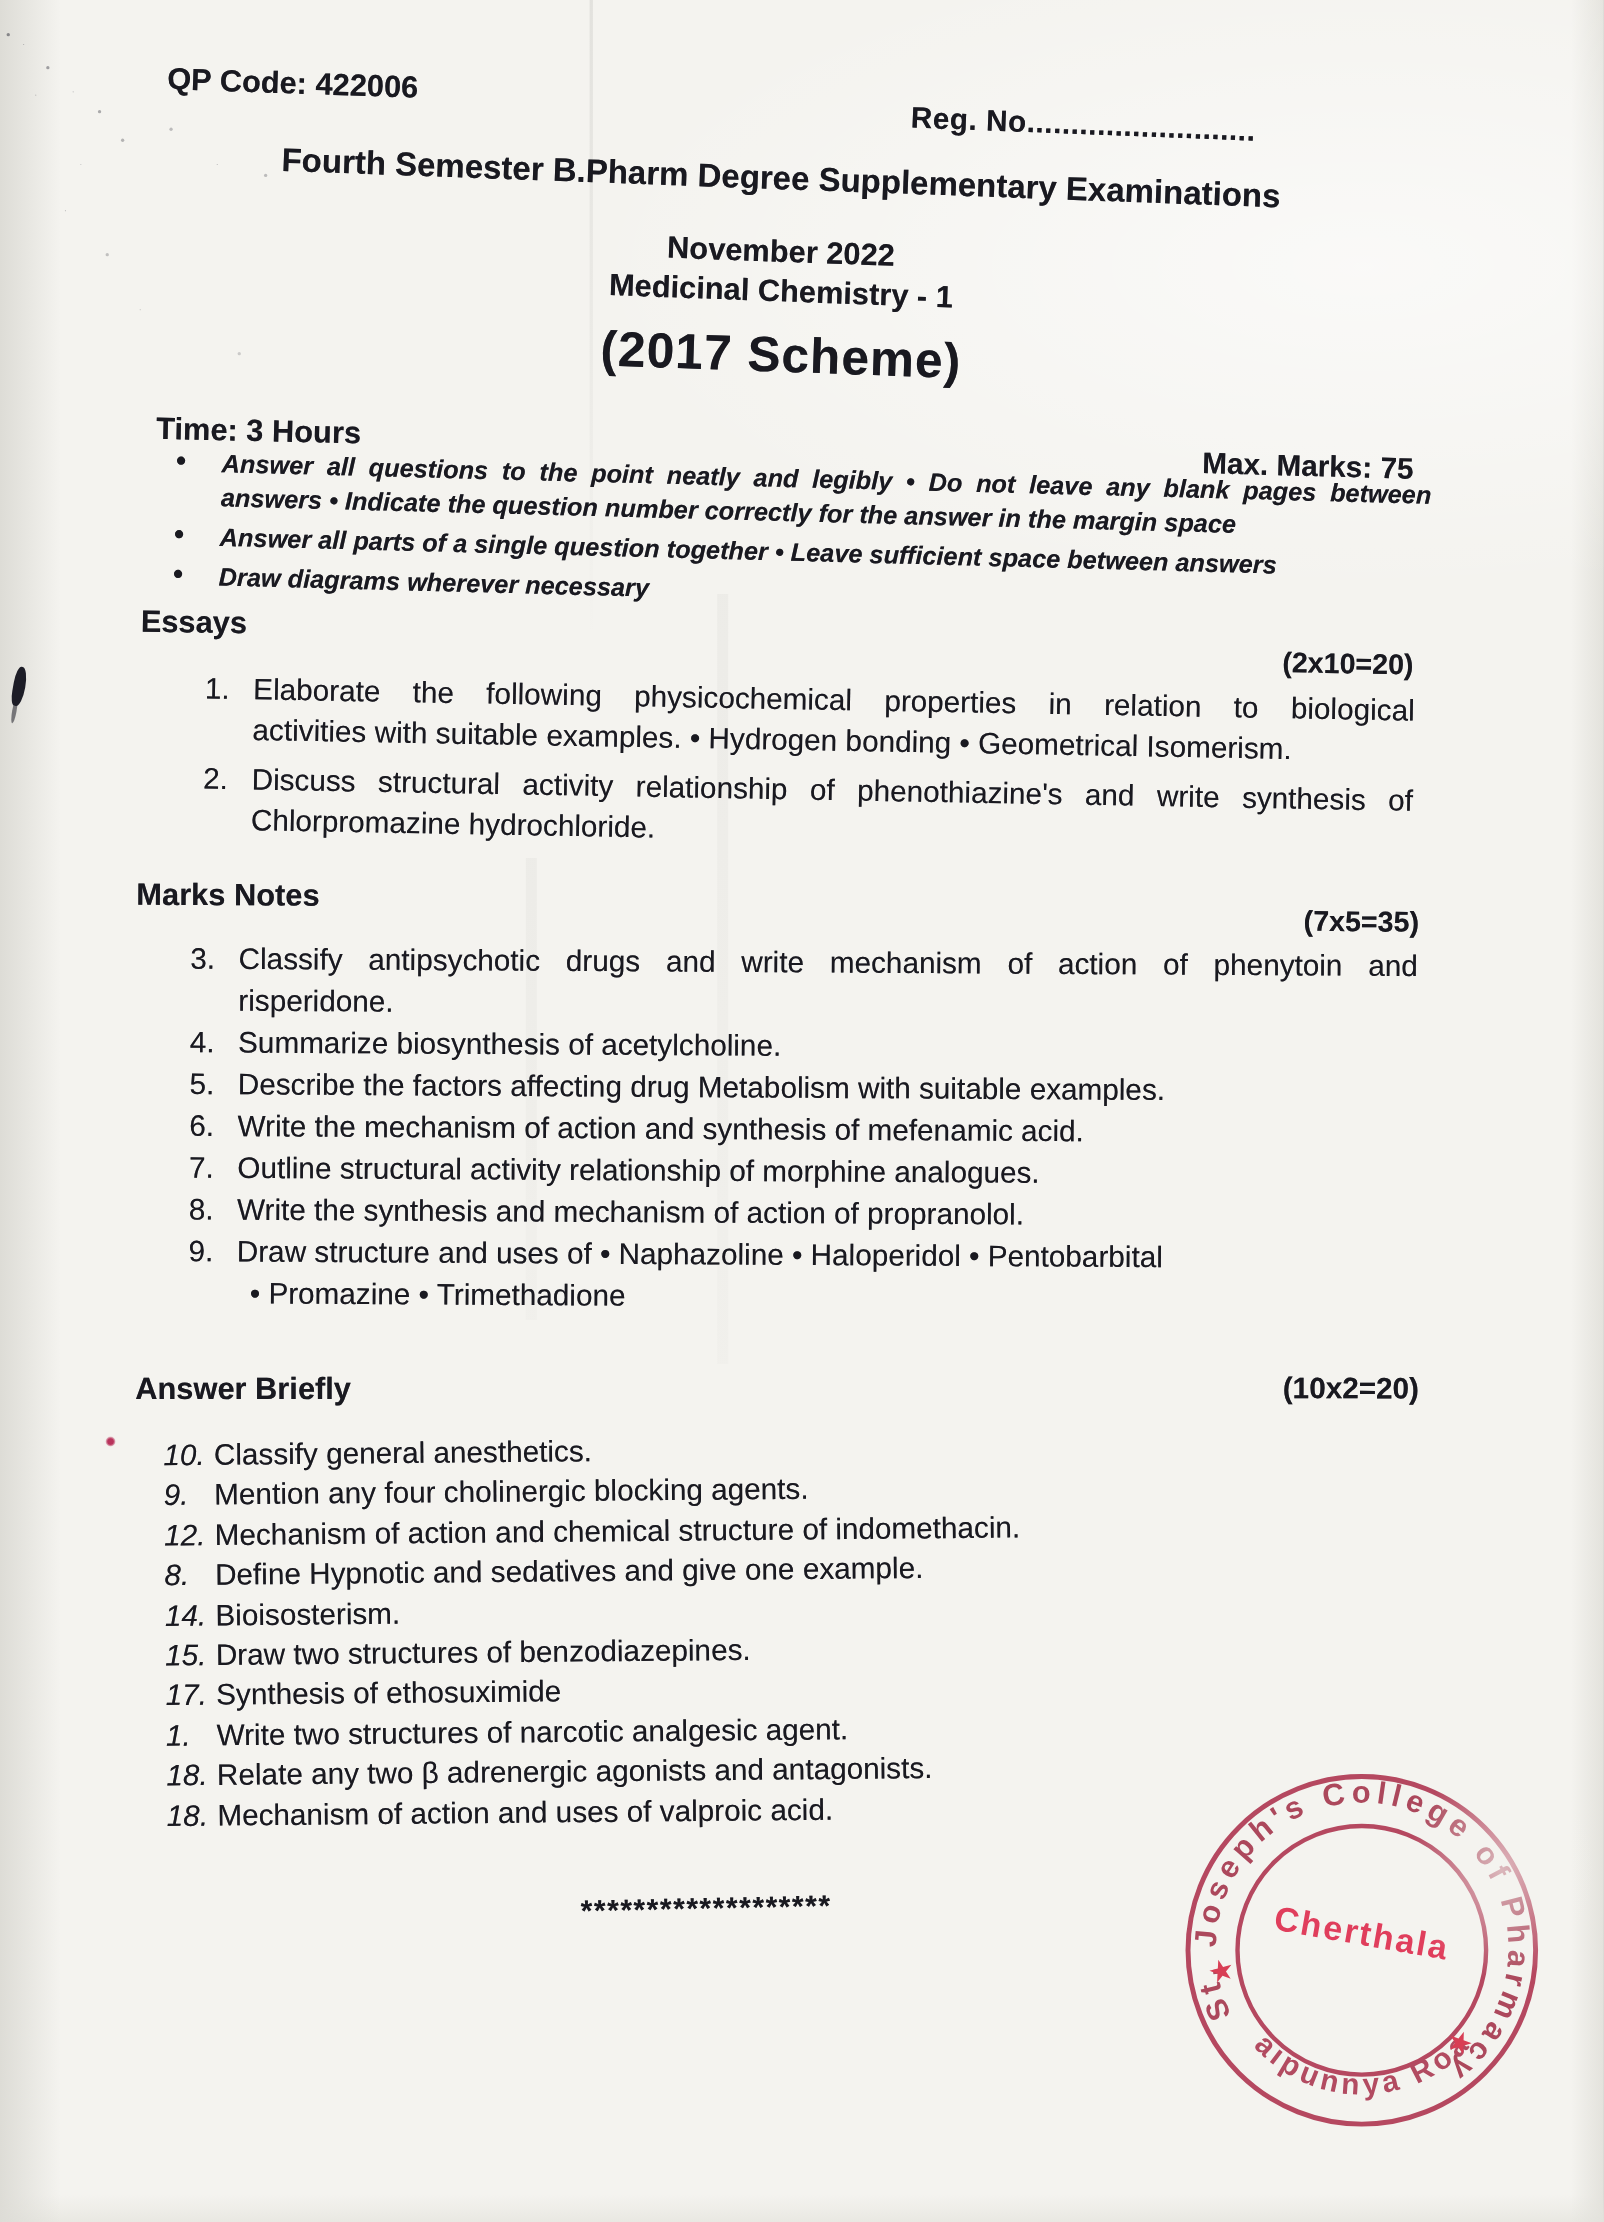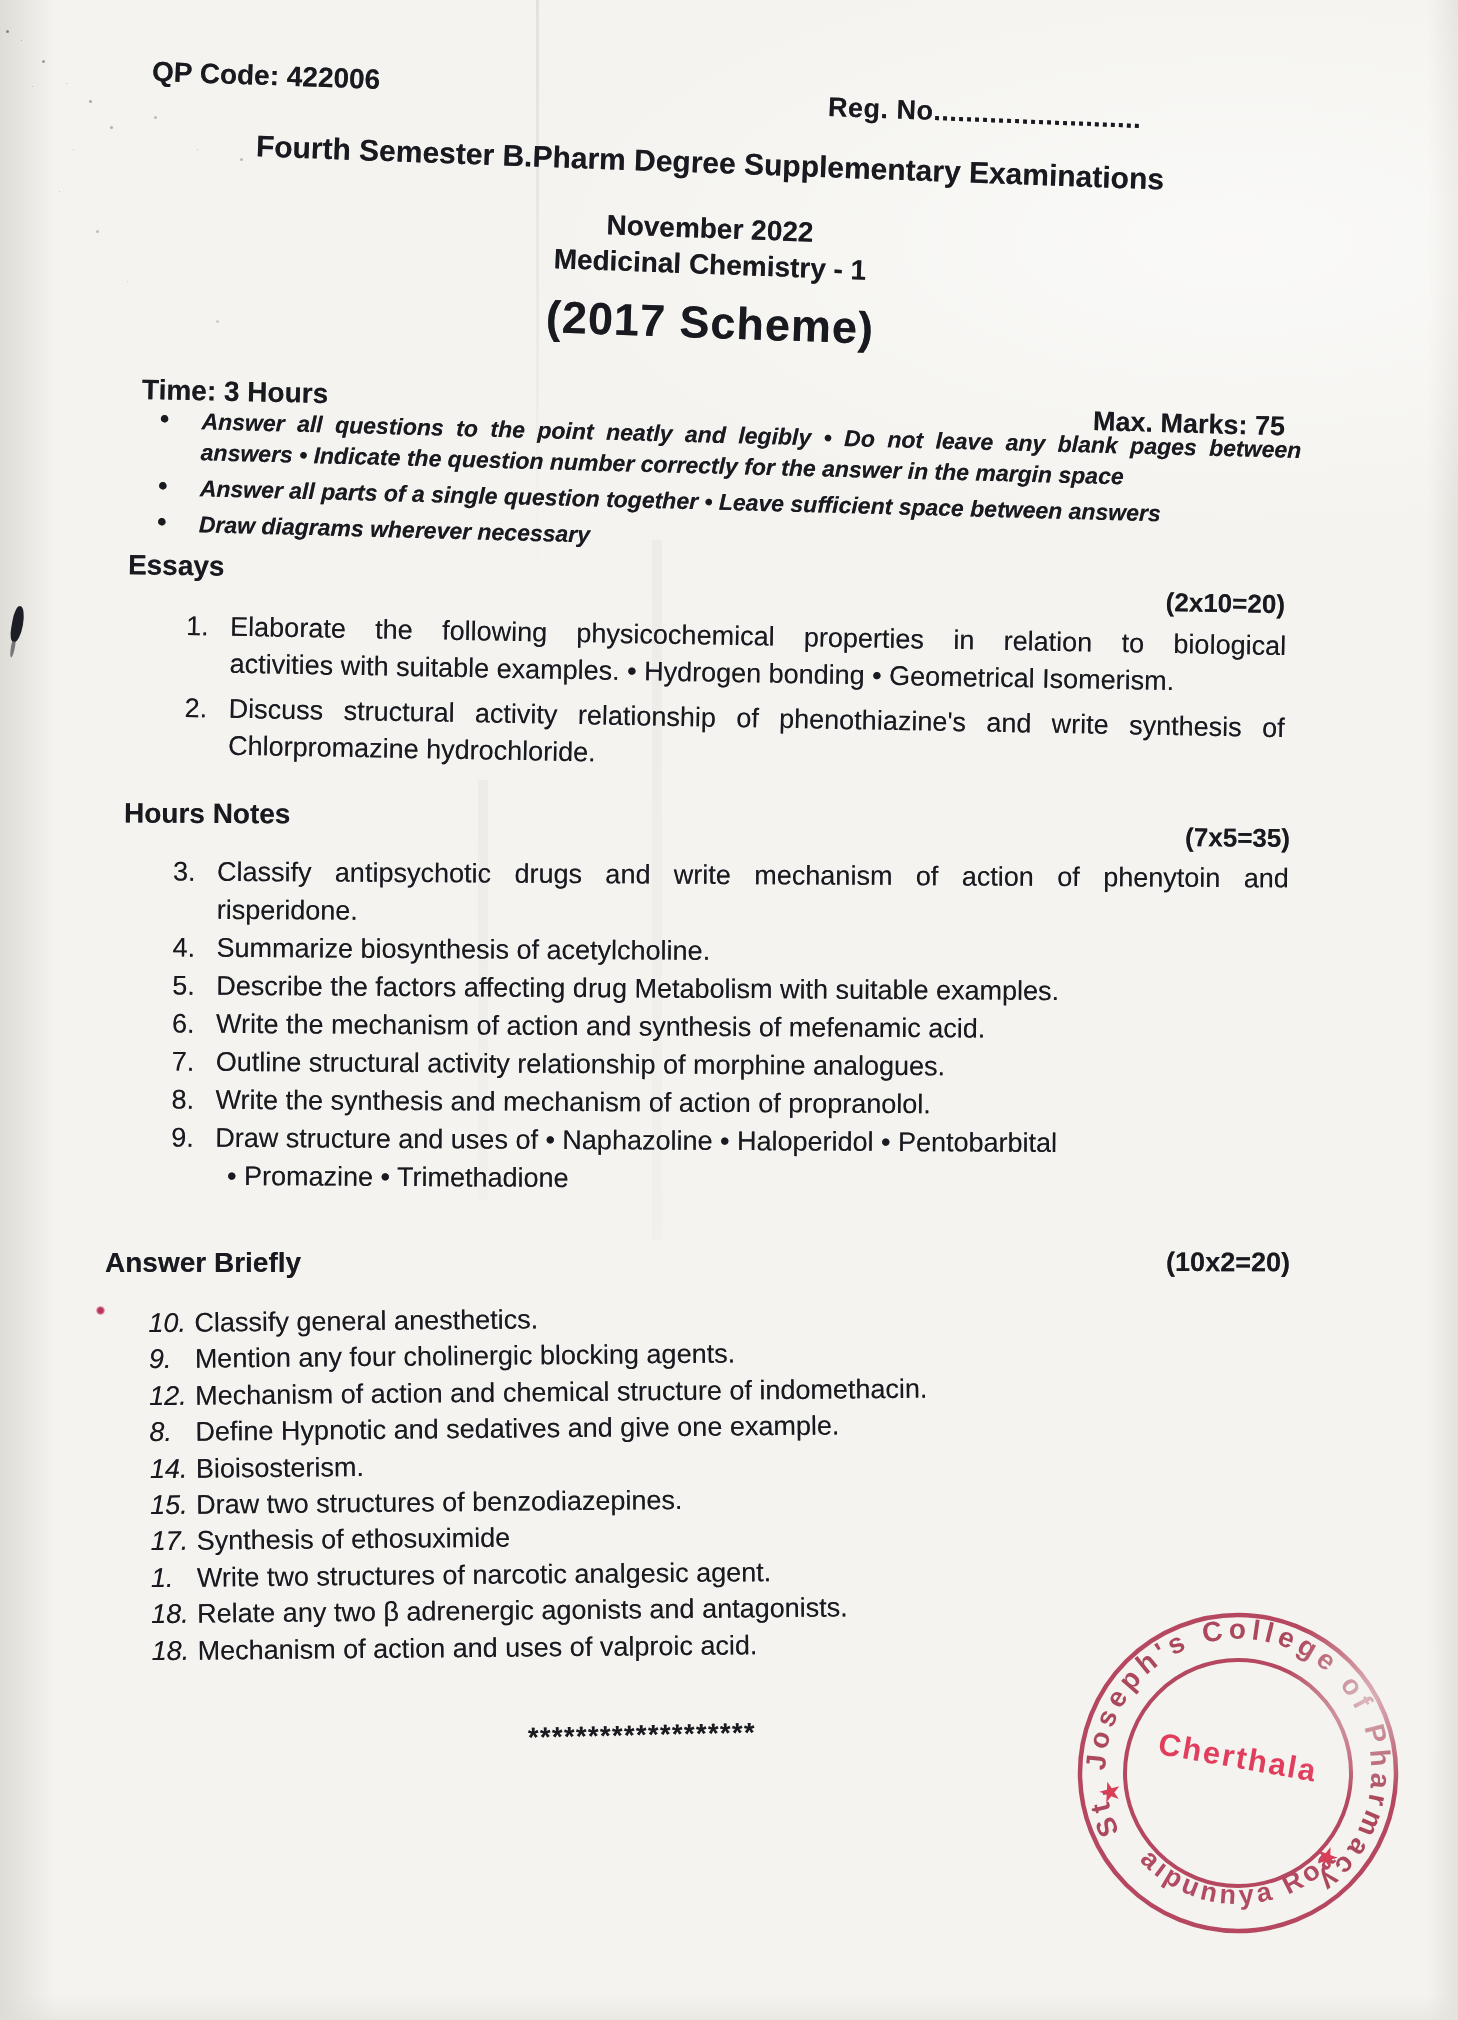--- a/index.html
+++ b/index.html
@@ -59,21 +59,21 @@
   .qlist .q{display:flex;align-items:flex-start;}
   .qlist .num{flex:0 0 44px;}
   .qlist .txt{flex:1 1 auto;}
   .essays-head{left:128px;top:550px;transform:rotate(.8deg);}
   .essays-marks{left:1040px;top:587px;transform:rotate(1deg);}
   .essays-list{left:185px;top:618px;width:1100px;font-size:27px;line-height:37px;transform:rotate(1.05deg);}
   .essays-list .q{margin-bottom:8px;}
   .short-head{left:124px;top:798px;transform:rotate(.3deg);}
   .short-marks{left:1045px;top:822px;transform:rotate(.5deg);}
   .short-list{left:172px;top:856px;width:1116px;font-size:27px;line-height:38px;transform:rotate(.35deg);}
-  .brief-head{left:105px;top:1247px;}
+  .brief-head{left:123px;top:1247px;}
   .brief-marks{left:1045px;top:1247px;font-size:27px;transform:rotate(.2deg);text-align:right;}
   .brief-list{left:150px;top:1300px;width:1060px;font-size:27px;line-height:36.4px;transform:rotate(-.55deg);}
   .brief-list .num{flex:0 0 46px;font-style:italic;}
   .indent2{padding-left:12px;}
 
   .stars{left:528px;top:1720px;font-size:27px;letter-spacing:1.5px;transform:rotate(-1.2deg);}
 
   
   .stamp{left:1036px;top:1576px;width:404px;height:404px;opacity:.92;}
   .stamp-fade{left:1280px;top:1600px;width:170px;height:200px;
@@ -125,21 +125,21 @@
     </div>
     <div class="q">
       <span class="num">2.</span>
       <span class="txt">
         <div class="jl">Discuss structural activity relationship of phenothiazine's and write synthesis of</div>
         <div>Chlorpromazine hydrochloride.</div>
       </span>
     </div>
   </div>
 
-  <div class="abs ink b sec-head short-head">Hours Notes</div>
+  <div class="abs ink b sec-head short-head">Marks Notes</div>
   <div class="abs ink b right sec-marks short-marks">(7x5=35)</div>
   <div class="abs ink qlist short-list">
     <div class="q">
       <span class="num">3.</span>
       <span class="txt">
         <div class="jl">Classify antipsychotic drugs and write mechanism of action of phenytoin and</div>
         <div>risperidone.</div>
       </span>
     </div>
     <div class="q">

